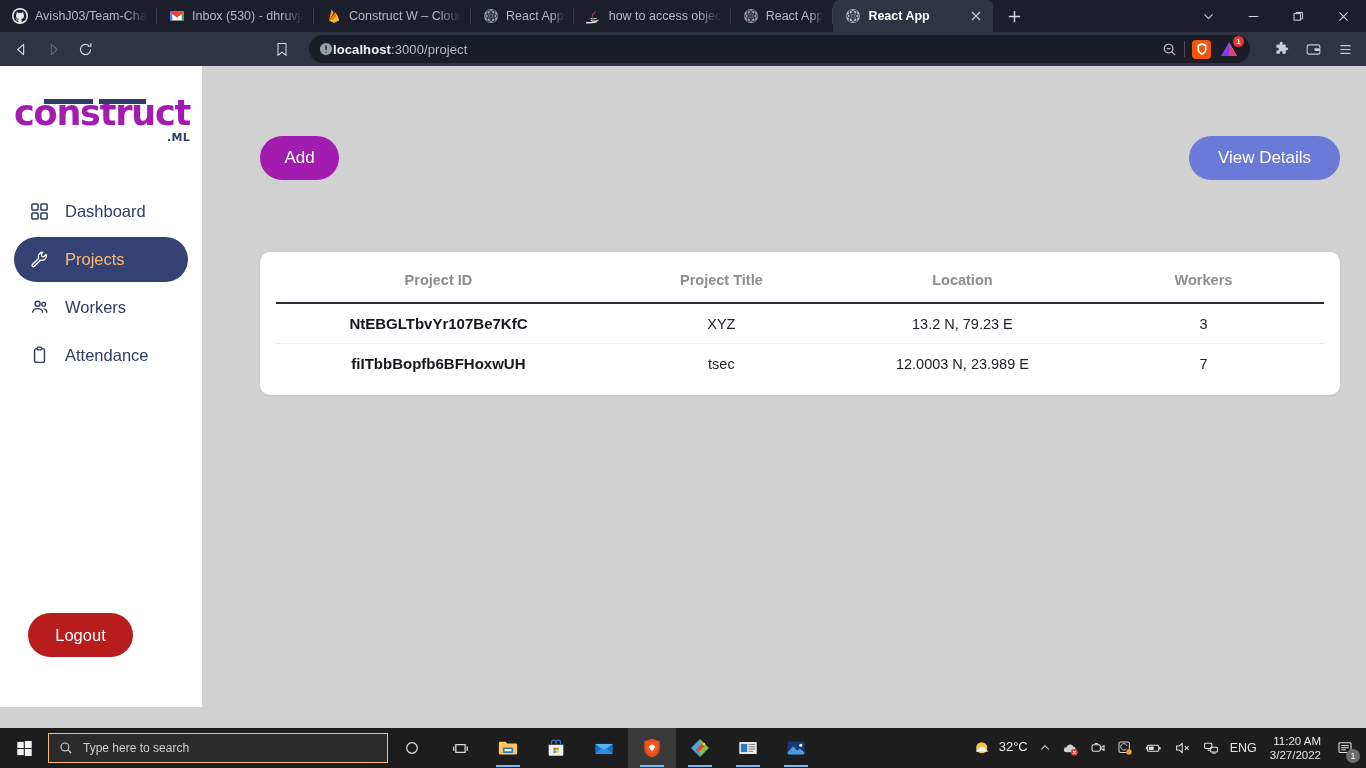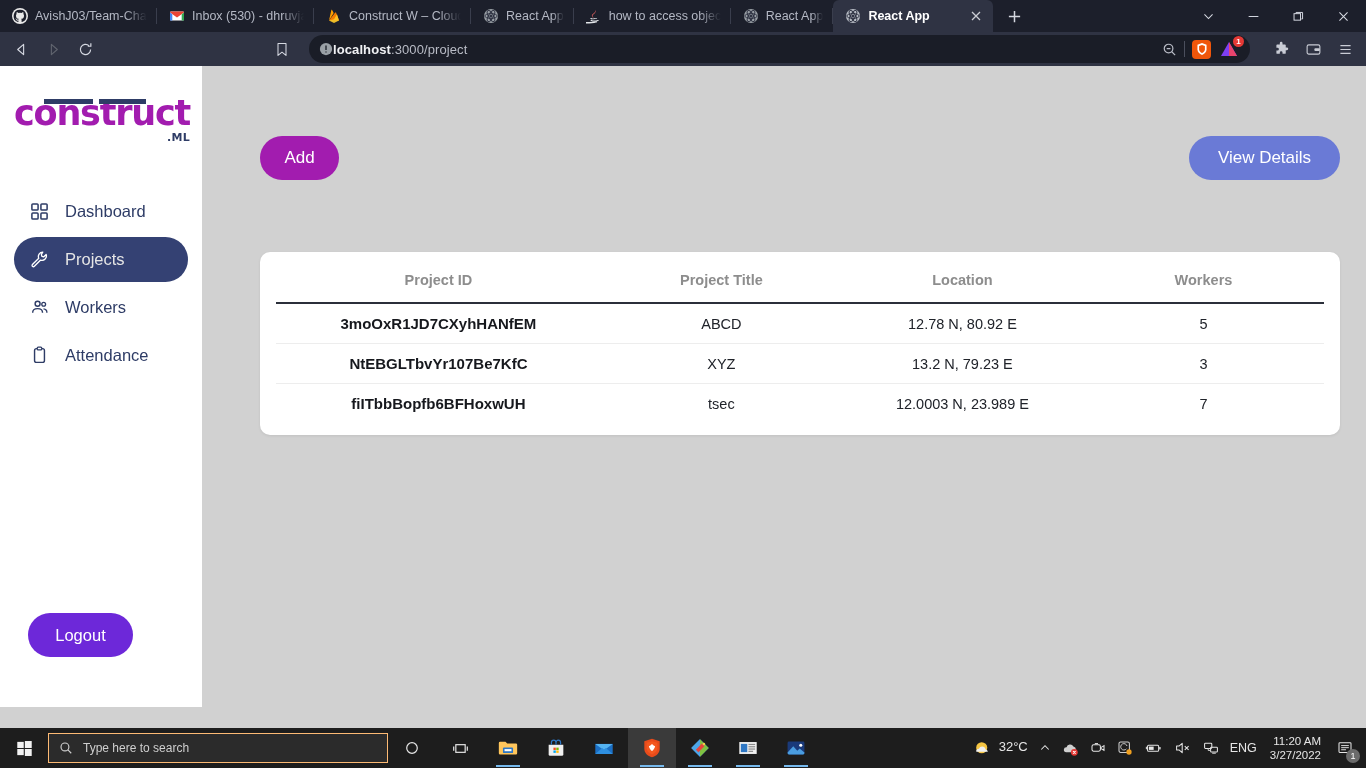--- a/index.html
+++ b/index.html
@@ -102,25 +102,25 @@
     font-family: "DejaVu Sans", sans-serif;
   }
 
   .nav { margin-top: 8px; }
   .nav-item {
     display: flex; align-items: center; gap: 16px;
     height: 45px; margin: 3px 14px; padding-left: 16px;
     border-radius: 23px; color: #2e3c66; font-size: 16.5px;
   }
   .nav-item .nav-ico { width: 19px; height: 19px; flex: 0 0 19px; display: block; }
-  .nav-item.active { background: #344173; color: #e5e5e5; }
+  .nav-item.active { background: #344173; color: #fdba74; }
 
   .logout-wrap { margin-top: auto; padding: 0 0 50px 28px; }
   .logout {
-    background: #6d28d9; color: #fff; border: none; border-radius: 22px;
+    background: #b91c1c; color: #fff; border: none; border-radius: 22px;
     width: 105px; height: 44px; font-size: 16.5px;
     font-family: "Liberation Sans", sans-serif; cursor: pointer; text-align: center;
   }
 
   .content { flex: 1 1 auto; position: relative; height: 641px; }
 
   .btn {
     border: none; border-radius: 22px; color: #fff; cursor: pointer;
     font-family: "Liberation Sans", sans-serif; font-size: 17px;
     position: absolute;
@@ -425,26 +425,20 @@
           <thead>
             <tr>
               <th>Project ID</th>
               <th>Project Title</th>
               <th>Location</th>
               <th>Workers</th>
             </tr>
           </thead>
           <tbody>
             <tr>
-              <td class="pid">3moOxR1JD7CXyhHANfEM</td>
-              <td>ABCD</td>
-              <td>12.78 N, 80.92 E</td>
-              <td>5</td>
-            </tr>
-            <tr>
               <td class="pid">NtEBGLTbvYr107Be7KfC</td>
               <td>XYZ</td>
               <td>13.2 N, 79.23 E</td>
               <td>3</td>
             </tr>
             <tr>
               <td class="pid">fiITbbBopfb6BFHoxwUH</td>
               <td>tsec</td>
               <td>12.0003 N, 23.989 E</td>
               <td>7</td>

